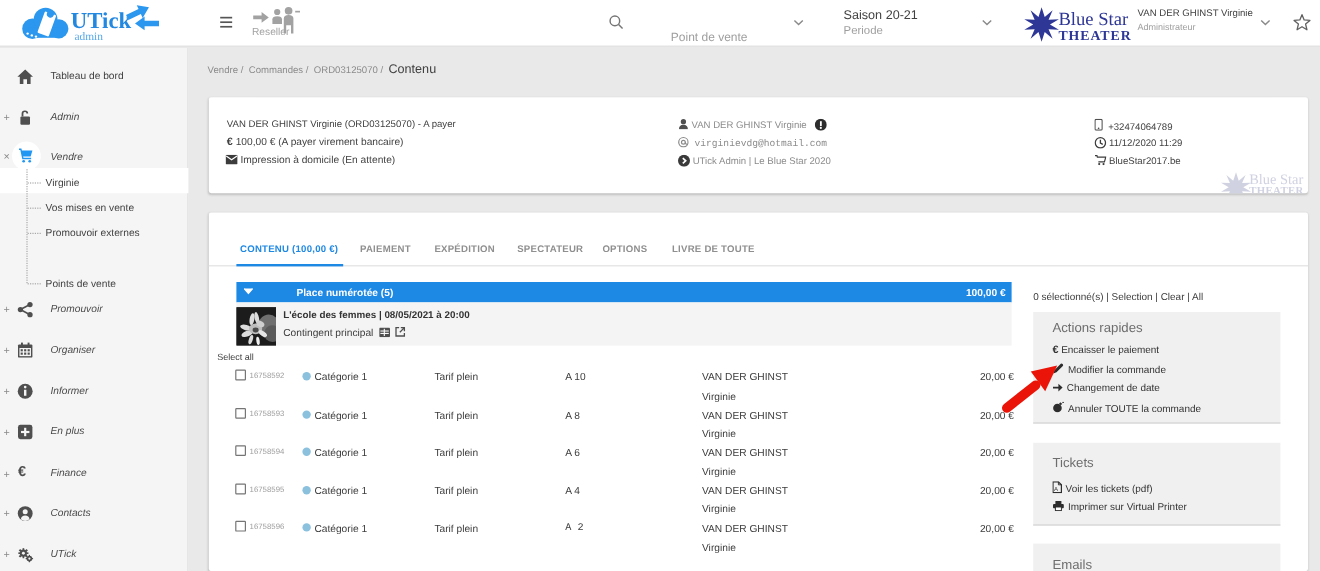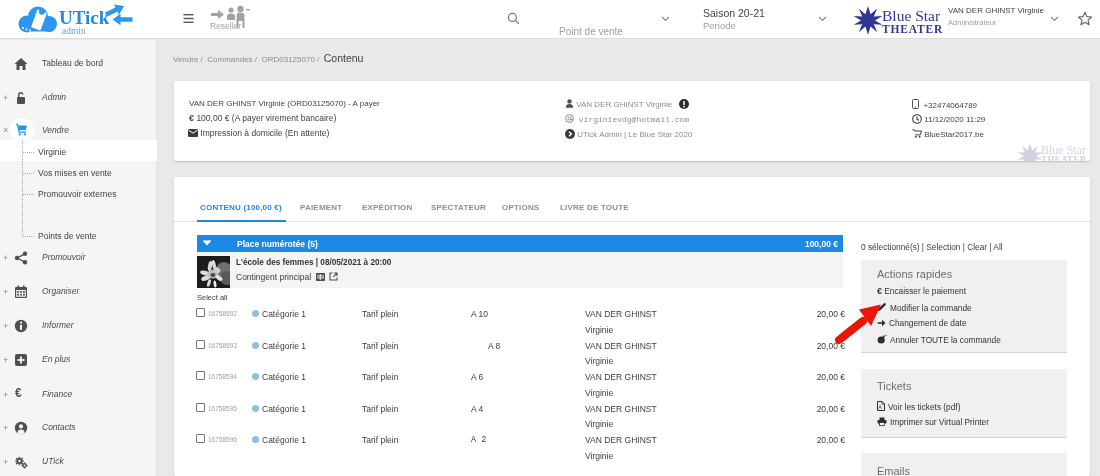--- a/index.html
+++ b/index.html
@@ -30,21 +30,21 @@
 #card2 { left:174px; top:177px; width:916px; height:299px; }
 .cline { position:absolute; font-size:8.5px; color:#424242; white-space:nowrap; }
 .cico { display:inline-block; vertical-align:-2px; }
 
 .tab { position:absolute; top:13px; font-size:8px; font-weight:bold; letter-spacing:0.2px; color:#8f8f8f; white-space:nowrap; }
 .tab.active { color:#1e88e5; }
 #tabline { position:absolute; left:0; top:44px; width:916px; height:1px; background:#e2e2e2; }
 #tabul { position:absolute; left:23px; top:43px; width:89px; height:2px; background:#1e88e5; }
 
 #bluebar { position:absolute; left:23px; top:58px; width:646px; height:17px; background:#1e88e5; color:#fff; }
-#bluebar .t1 { position:absolute; left:8px; top:4px; font-size:8.5px; font-weight:bold;padding-left:32px; }
+#bluebar .t1 { position:absolute; left:18px; top:4px; font-size:8.5px; font-weight:bold;padding-left:32px; }
 #bluebar .t2 { position:absolute; right:5px; top:4px; font-size:8.5px; font-weight:bold; }
 
 #eventstrip { position:absolute; left:23px; top:75px; width:646px; height:36px; background:#f4f4f4; }
 #thumb { position:absolute; left:0px; top:1px; width:32px; height:32px; background:#111; overflow:hidden; }
 
 .trow { position:absolute; font-size:8.5px; color:#3c3c3c; white-space:nowrap; }
 .tnum { font-size:6.5px; color:#9e9e9e; }
 .cb { position:absolute; width:9px; height:9px; border:1px solid #757575; border-radius:1px; background:#fff; }
 .catdot { position:absolute; width:7px; height:7px; border-radius:50%; background:#8cc1de; }
 
@@ -393,38 +393,38 @@
             <rect x="1" y="2.4" width="7" height="0.9" fill="#fff"></rect>
             <rect x="1" y="4.4" width="7" height="0.9" fill="#fff"></rect>
             <rect x="3.8" y="1" width="0.9" height="6" fill="#fff"></rect>
           </svg>
         <svg style="vertical-align:-1px;margin-left:2px;" width="9" height="9" viewBox="0 0 9 9">
             <path d="M3.6 1 L1 1 L1 8 L8 8 L8 5.4" fill="none" stroke="#4f4f4f" stroke-width="1.1"></path>
             <path d="M5 1 L8 1 L8 4 M8 1 L4.2 4.8" fill="none" stroke="#4f4f4f" stroke-width="1.1"></path>
           </svg>
       </div>
     </div>
-    <div class="abs" style="left:23px;top:116px;font-size:7.5px;color:#3c3c3c;">Select all</div>
+    <div class="abs" style="left:7px;top:116px;font-size:7.5px;color:#3c3c3c;">Select all</div>
 
     <div class="cb" style="left:22px;top:131px;"></div>
       <div class="trow tnum" style="left:34px;top:133px;">16758592</div>
     <div class="catdot" style="left:78px;top:133px;"></div>
       <div class="trow" style="left:88px;top:132px;">Catégorie 1</div>
     <div class="trow" style="left:188px;top:132px;">Tarif plein</div>
     <div class="trow" style="left:297px;top:132px;">A 10</div>
     <div class="trow" style="left:411px;top:132px;">VAN DER GHINST</div>
     <div class="trow" style="left:411px;top:147.5px;">Virginie</div>
     <div class="trow" style="right:245px;top:132px;">20,00 €</div>
 
     <div class="cb" style="left:22px;top:163px;"></div>
       <div class="trow tnum" style="left:34px;top:165px;">16758593</div>
     <div class="catdot" style="left:78px;top:164.5px;"></div>
       <div class="trow" style="left:88px;top:163.5px;">Catégorie 1</div>
     <div class="trow" style="left:188px;top:163.5px;">Tarif plein</div>
-    <div class="trow" style="left:314px;top:163.5px;">A 8</div>
+    <div class="trow" style="left:297px;top:163.5px;">A 8</div>
     <div class="trow" style="left:411px;top:163.5px;">VAN DER GHINST</div>
     <div class="trow" style="left:411px;top:179px;">Virginie</div>
     <div class="trow" style="right:245px;top:163.5px;">20,00 €</div>
 
     <div class="cb" style="left:22px;top:194px;"></div>
       <div class="trow tnum" style="left:34px;top:196px;">16758594</div>
     <div class="catdot" style="left:78px;top:196px;"></div>
       <div class="trow" style="left:88px;top:195px;">Catégorie 1</div>
     <div class="trow" style="left:188px;top:195px;">Tarif plein</div>
     <div class="trow" style="left:297px;top:195px;">A 6</div>

